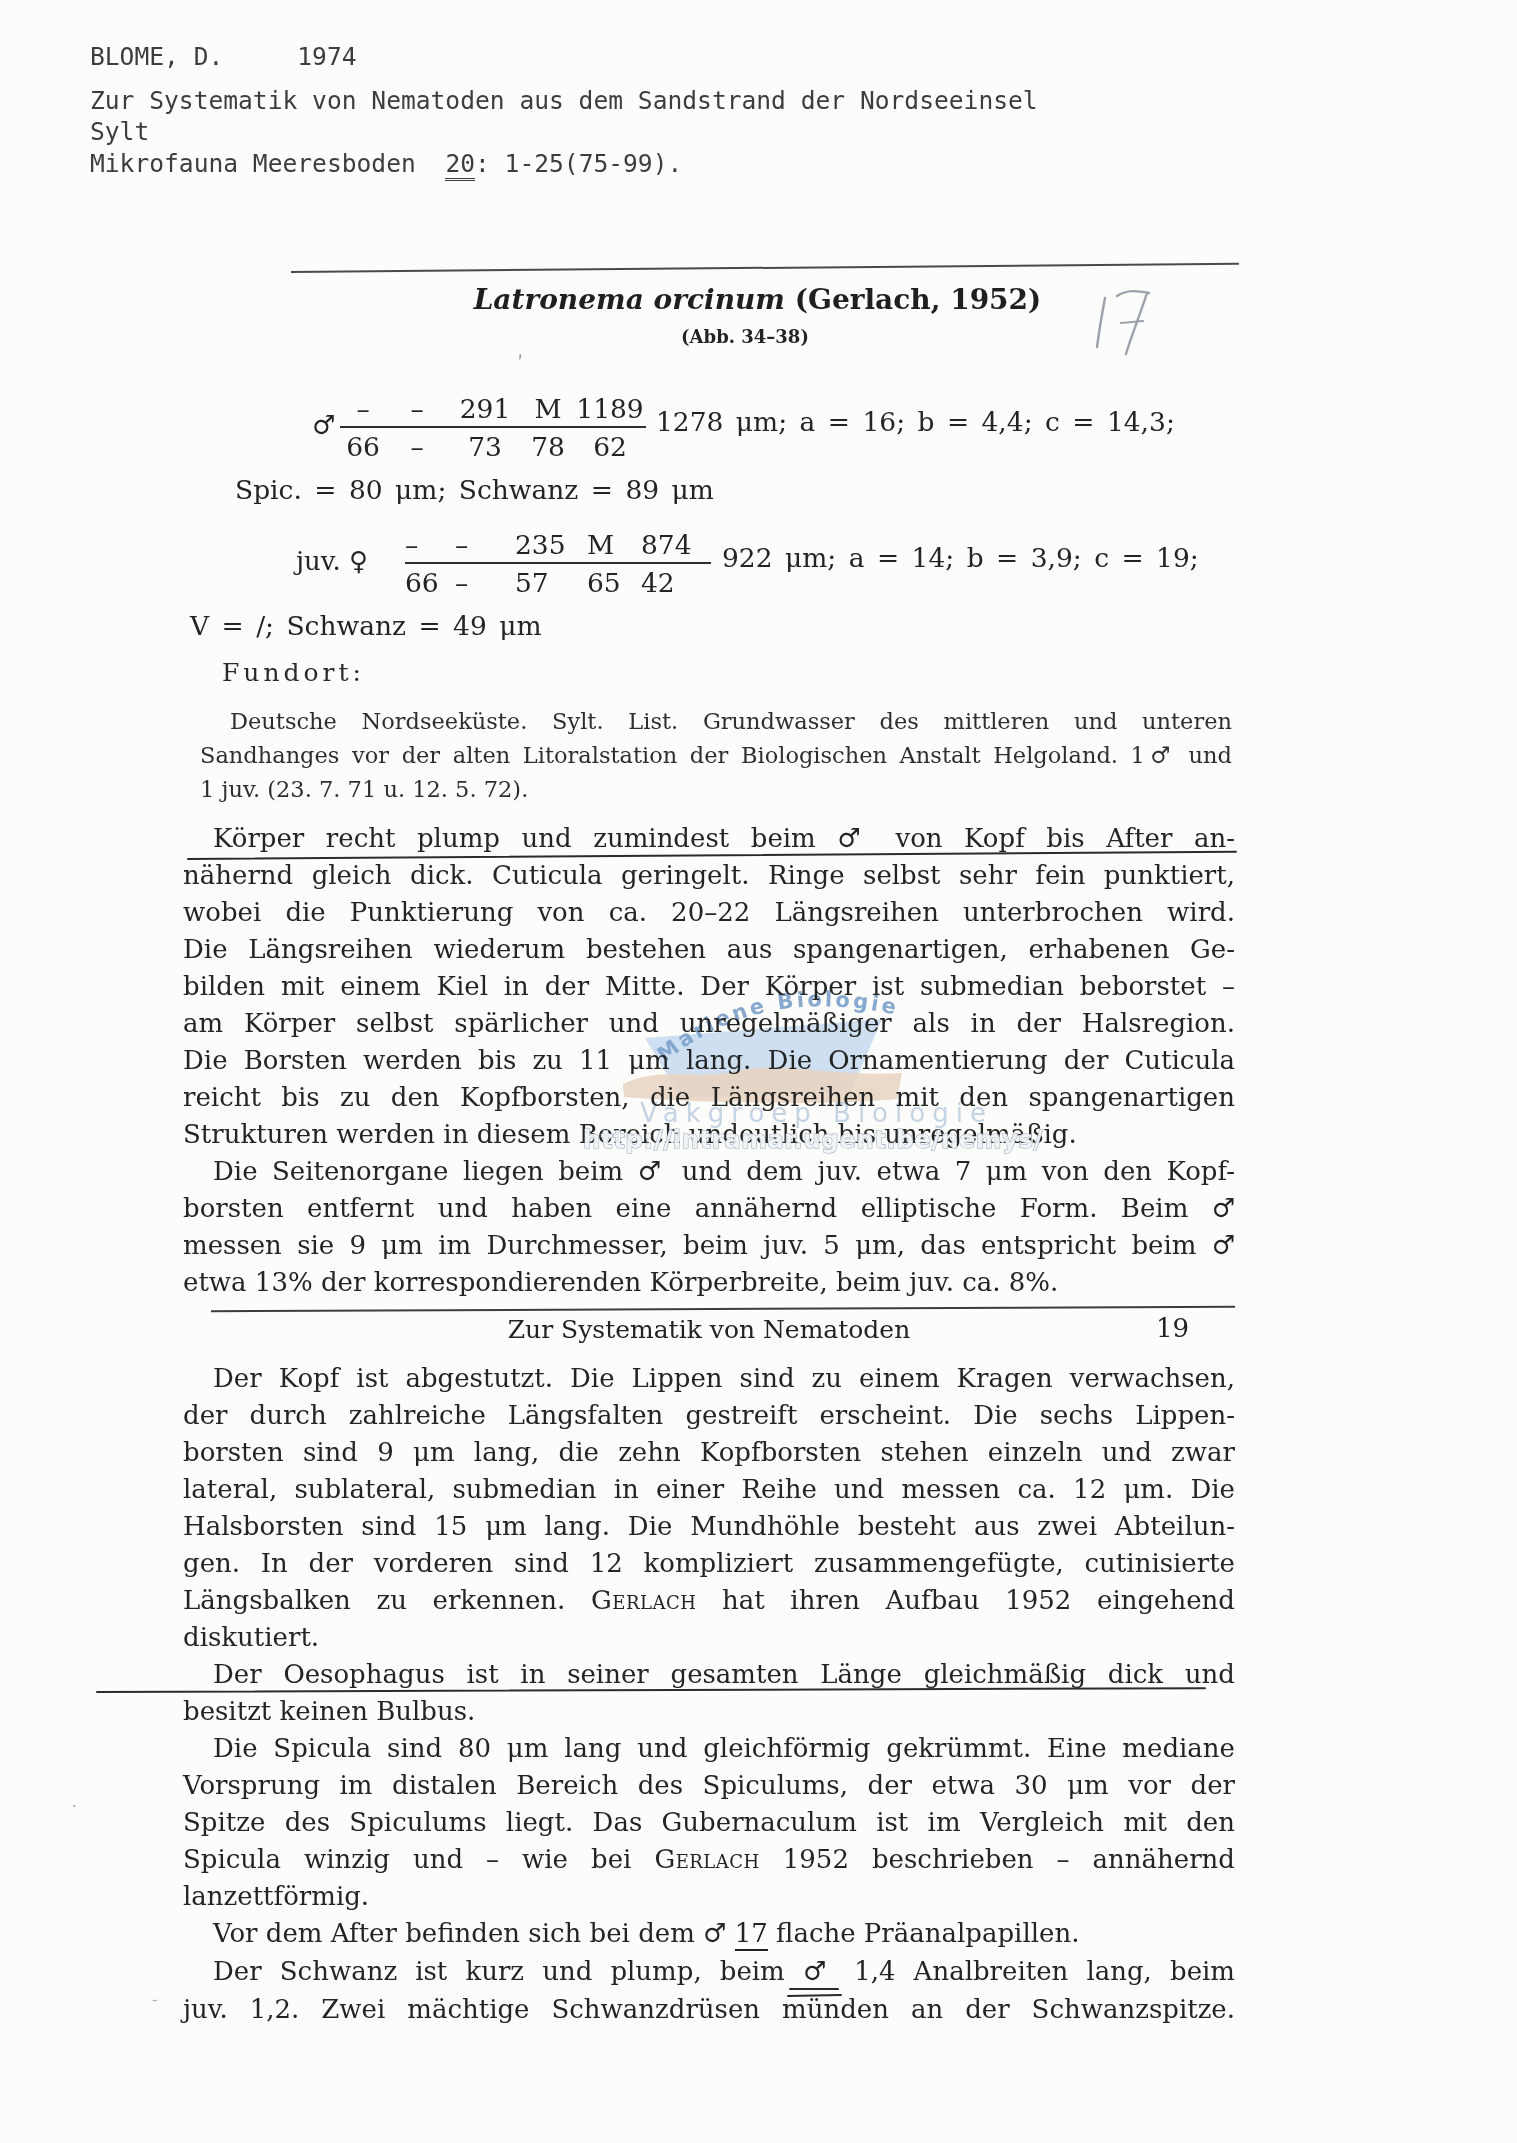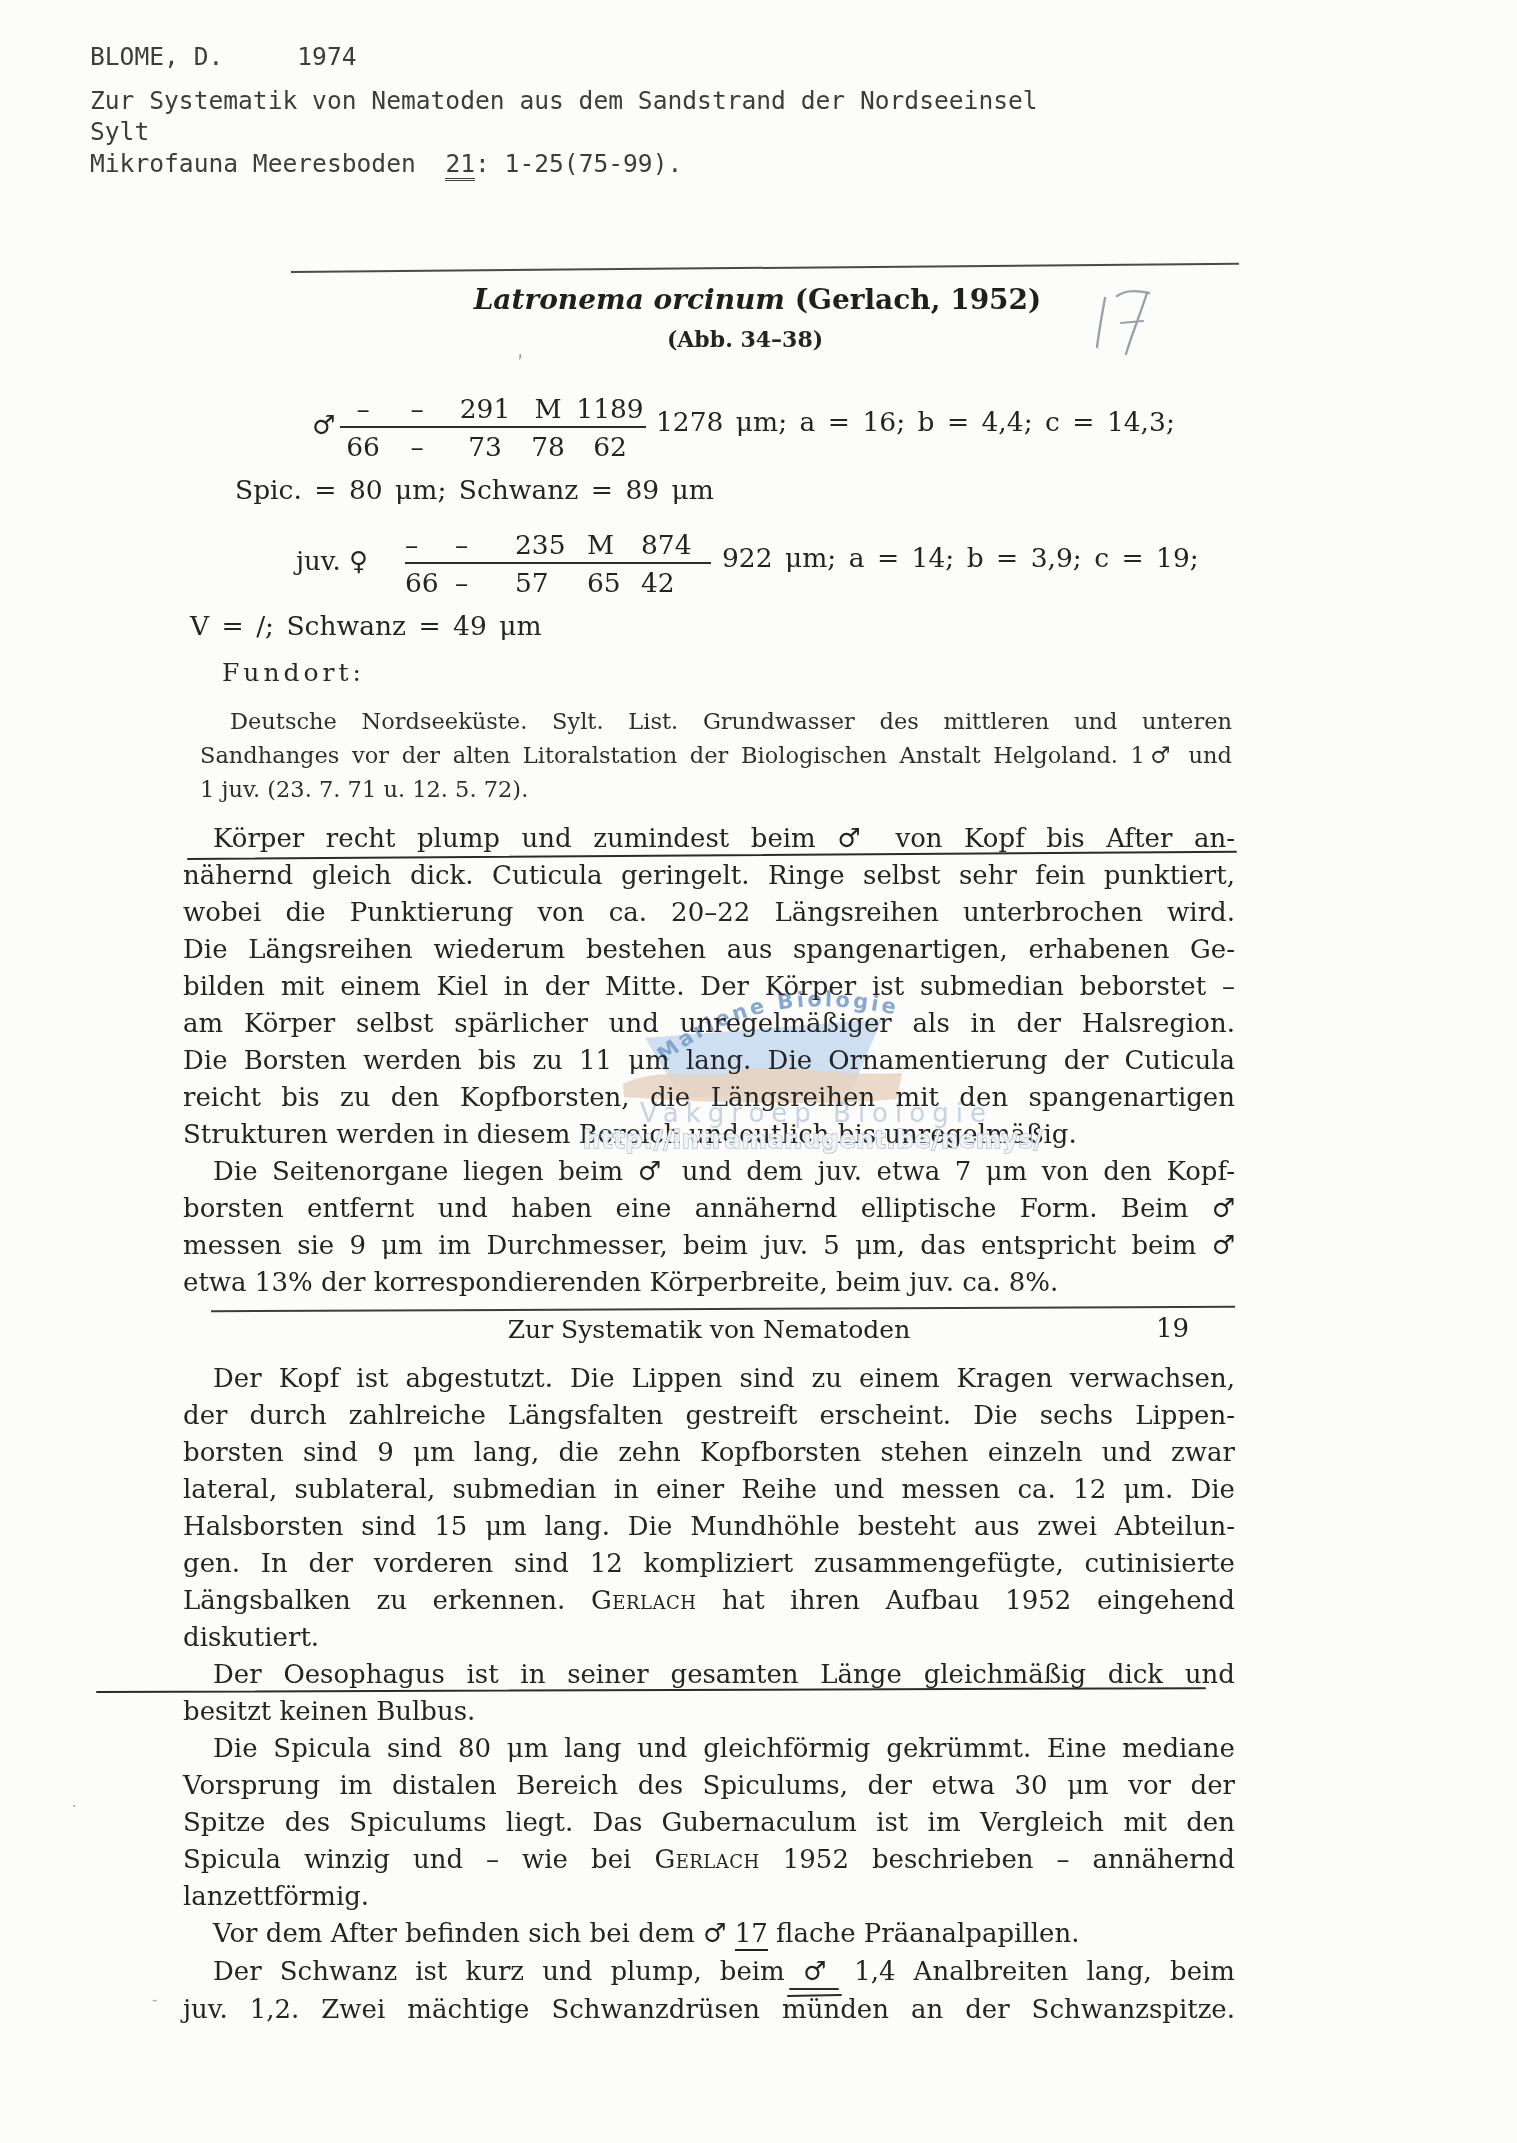--- a/index.html
+++ b/index.html
@@ -9,21 +9,21 @@
   .tw{position:absolute;left:90px;font-family:"DejaVu Sans Mono", monospace;
       font-size:24.6px;color:#3d3d3d;white-space:pre;}
   .tw-u{border-bottom:3px double #3d3d3d;}
   
   .rule{position:absolute;background:#4a4a4a;height:1.6px;transform-origin:left center;}
   .pen{position:absolute;background:#2b2b2b;height:2.2px;transform-origin:left center;border-radius:2px;}
   .sp-title{position:absolute;left:285px;top:283px;width:945px;text-align:center;
             font-size:28px;font-weight:bold;color:#1f1f1f;}
   .sp-title .it{font-style:italic;}
   .abb{position:absolute;left:275px;top:326px;width:940px;text-align:center;
-       font-size:22px;font-weight:bold;color:#242424;}
+       font-size:18px;font-weight:bold;color:#242424;}
   .meas{position:absolute;font-size:26.5px;white-space:pre;word-spacing:4px;color:#242424;}
   .frac{position:absolute;font-size:26.5px;color:#242424;}
   .frac-row{display:grid;text-align:center;}
   .frac-row.m{grid-template-columns:46px 62px 74px 52px 72px;}
   .frac-row.j{grid-template-columns:50px 60px 72px 54px 70px;}
   .frac-row div{height:33px;line-height:33px;}
   .frac-line{height:0;border-top:2px solid #2e2e2e;margin:1px 0 2px 0;}
   .sym{position:absolute;font-size:26px;color:#242424;}
   .fundort{position:absolute;left:222px;top:658px;font-size:25px;letter-spacing:4px;color:#2a2a2a;}
   #fundort-para{position:absolute;left:200px;top:704px;width:1032px;font-size:22.5px;color:#2e2e2e;}
@@ -63,21 +63,21 @@
       <textPath href="#arcPath" startOffset="6%">Mariene  Biologie</textPath>
     </text>
     <text x="640" y="1122" font-family="DejaVu Sans, sans-serif" font-size="26" fill="#c2d2e3" letter-spacing="7" opacity="0.95">Vakgroep Biologie</text>
   </svg>
 
   <div id="text-layer">
 
     <div class="tw" style="top:42px;">BLOME, D.     1974</div>
     <div class="tw" style="top:86px;">Zur Systematik von Nematoden aus dem Sandstrand der Nordseeinsel</div>
     <div class="tw" style="top:117px;">Sylt</div>
-    <div class="tw" style="top:149px;"><span>Mikrofauna Meeresboden  </span><span class="tw-u">21</span><span>: 1-25(75-99).</span></div>
+    <div class="tw" style="top:149px;"><span>Mikrofauna Meeresboden  </span><span class="tw-u">20</span><span>: 1-25(75-99).</span></div>
 
     <div class="rule" style="left:291px;top:271px;width:948px;transform:rotate(-0.5deg);"></div>
 
     <div class="sp-title">
       <span class="it">Latronema orcinum</span><span> (Gerlach, 1952)</span>
     </div>
     <div class="abb">(Abb. 34–38)</div>
 
     <svg id="hand17" width="82" height="80" viewBox="0 0 82 80">
       <path d="M 19,14 C 16,30 13,48 11,63" fill="none" stroke="#9aa1ab" stroke-width="2.4" stroke-linecap="round"></path>

